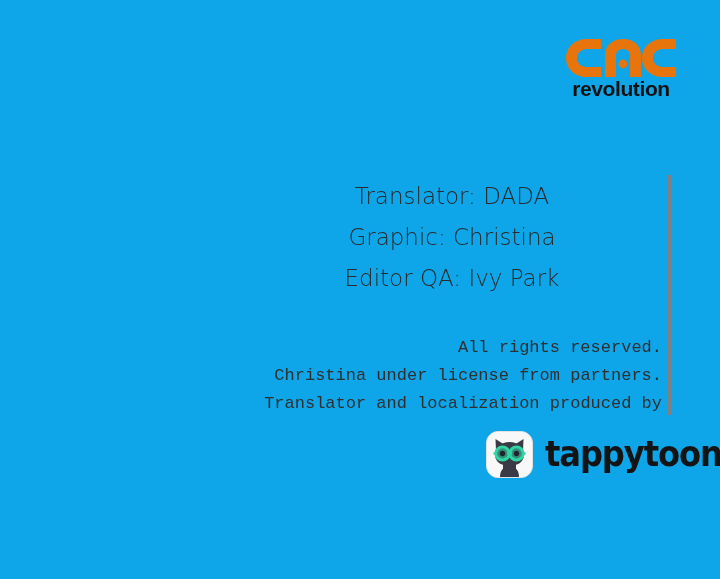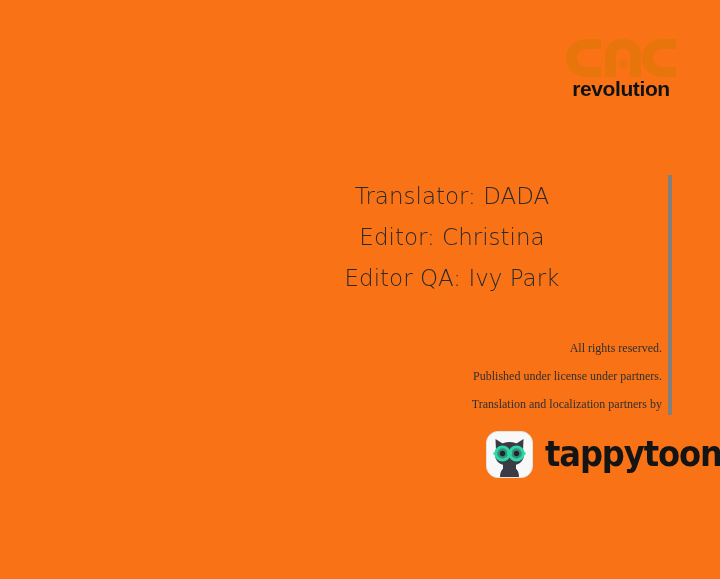--- a/index.html
+++ b/index.html
@@ -10,21 +10,21 @@
     width: 720px;
     height: 579px;
     background: #ffffff;
     font-family: "DejaVu Sans", sans-serif;
     overflow: hidden;
   }
   .page {
     position: relative;
     width: 720px;
     height: 579px;
-    background: #f97316;
+    background: #0ea5e9;
   }
 
   
   .cnc-logo {
     position: absolute;
     left: 565px;
     top: 38px;
     width: 112px;
     height: 66px;
   }
@@ -69,23 +69,23 @@
 
   
   .legal {
     position: absolute;
     right: 58px;
     top: 334px;
     width: 460px;
     text-align: right;
   }
   .legal-line {
-    font-family: Liberation Serif, serif;
+    font-family: Liberation Mono, monospace;
     font-weight: 300;
-    font-size: 12px;
+    font-size: 17px;
     line-height: 28px;
     color: #2f2f2f;
     white-space: nowrap;
   }
 
   
   .vrule {
     position: absolute;
     left: 668px;
     top: 175px;
@@ -145,28 +145,28 @@
 
         <path d="M98 1 C86 1 77 9 77 20 C77 31 86 39 98 39 L111 39 L111 29 L98 29
                  C92 29 88 25 88 20 C88 15 92 11 98 11 L111 11 L111 1 Z" fill="#e8750c"></path>
       </svg>
     </div>
     <div class="cnc-word">revolution</div>
   </div>
 
   <div class="credits">
     <div class="credit-line">Translator: DADA</div>
-    <div class="credit-line">Editor: Christina</div>
+    <div class="credit-line">Graphic: Christina</div>
     <div class="credit-line">Editor QA: Ivy Park</div>
   </div>
 
   <div class="legal">
     <div class="legal-line">All rights reserved.</div>
-    <div class="legal-line">Published under license under partners.</div>
-    <div class="legal-line">Translation and localization partners by</div>
+    <div class="legal-line">Christina under license from partners.</div>
+    <div class="legal-line">Translator and localization produced by</div>
   </div>
 
   <div class="vrule"></div>
 
   <div class="tappytoon">
     <div class="tt-icon">
       <svg width="45" height="45" viewBox="0 0 45 45" xmlns="http://www.w3.org/2000/svg" aria-label="cat mascot">
         <rect x="0" y="0" width="45" height="45" rx="12" fill="#f8f8f8"></rect>
 
         <path d="M9 19 L8.5 7 L18 13 Z" fill="#3b3b45"></path>

